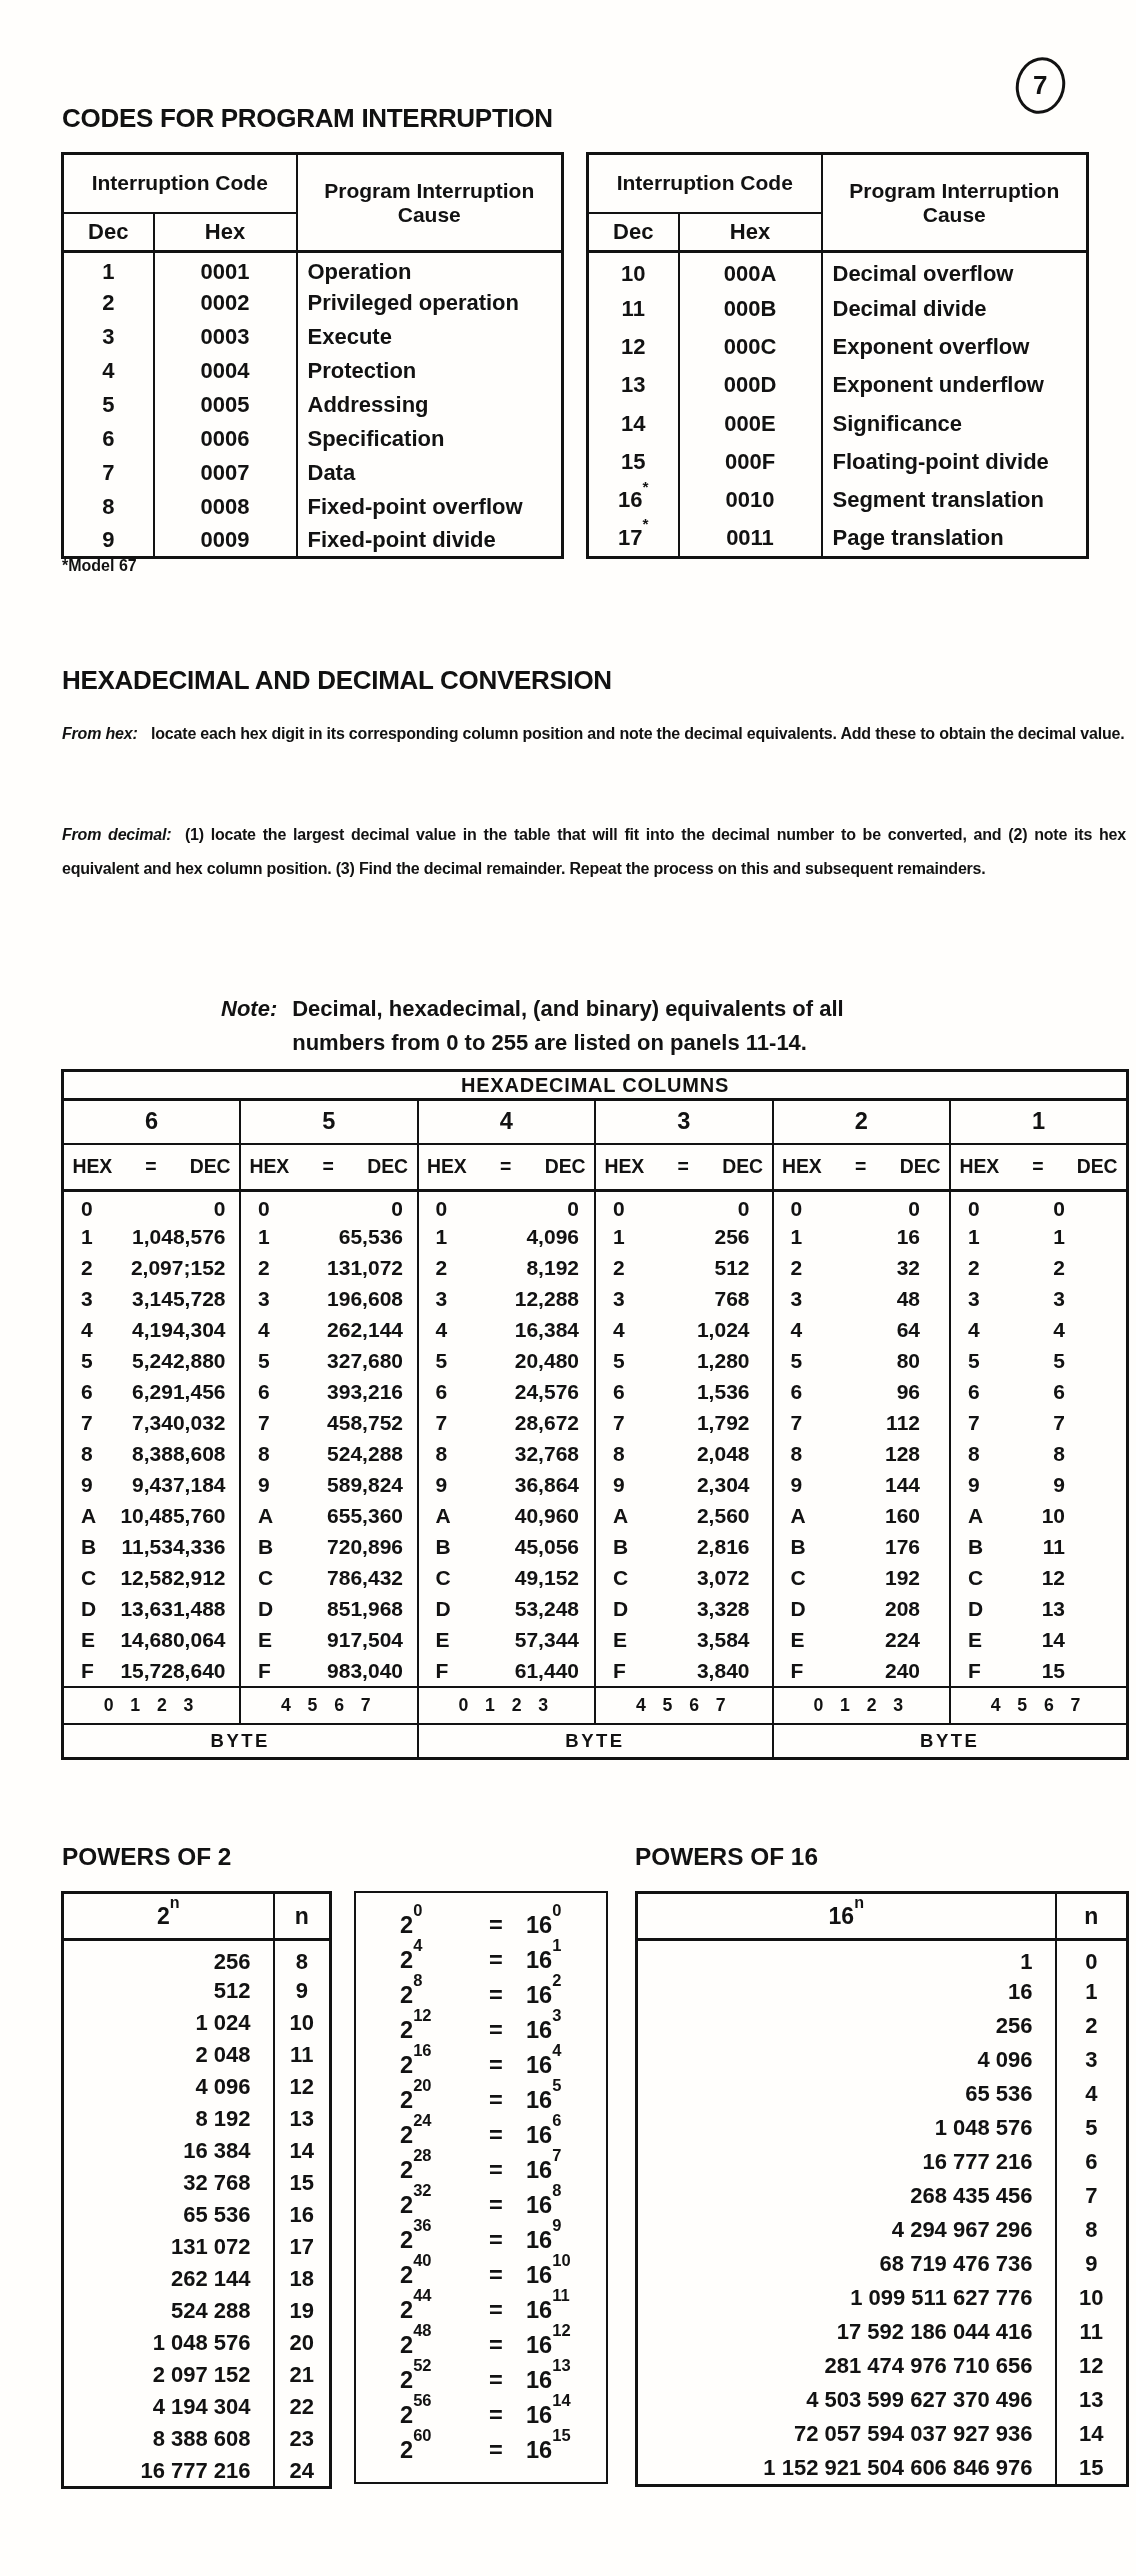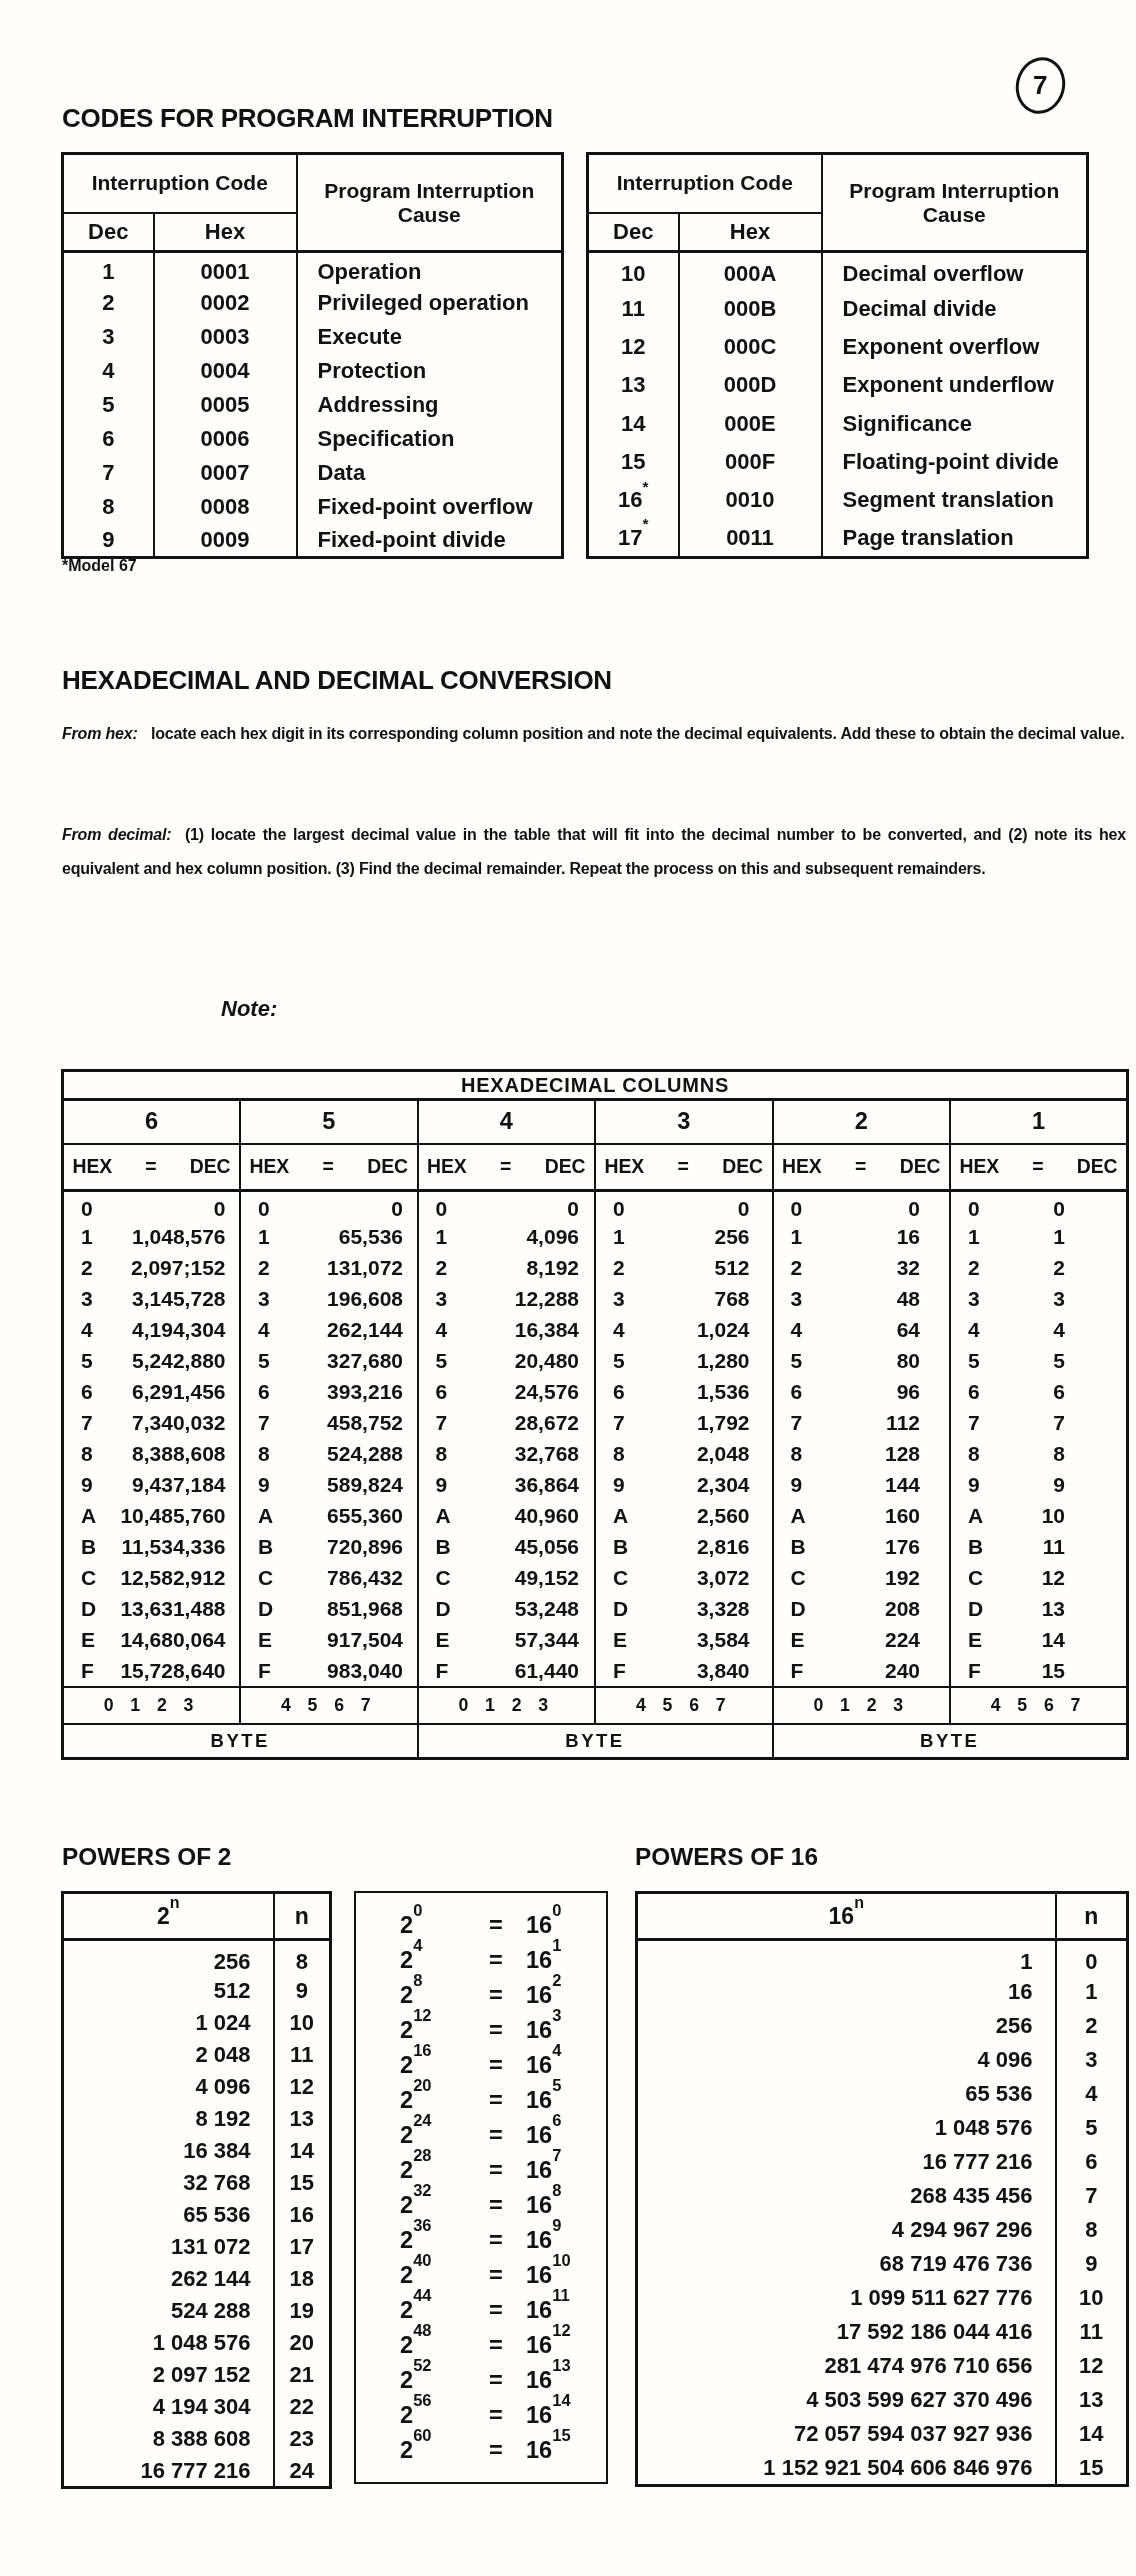--- a/index.html
+++ b/index.html
@@ -27,21 +27,21 @@
   .int-table{border:3.4px solid #121212}
   .int-table th,.int-table td{border-left:2.5px solid #121212;border-right:2.5px solid #121212}
   .int-table .group{height:59px;font-size:21px;text-align:center;border-bottom:2.5px solid #121212;width:234px}
   .int-table .cause-h{width:266px;font-size:21px;text-align:center;border-bottom:3.4px solid #121212;padding:0 8px}
   .int-table .sub th{height:39px;font-size:22px;text-align:center;border-bottom:3.4px solid #121212}
   .int-table .dec-h{width:91px}
   .int-table .hex-h{width:143px}
   .int-table tbody td{border-top:0;border-bottom:0;height:34px;font-size:22px}
   .int-table tbody td.c0{text-align:center}
   .int-table tbody td.c1{text-align:center}
-  .int-table tbody td.c2{text-align:left;padding-left:20px}
+  .int-table tbody td.c2{text-align:left;padding-left:10px}
   .int-table tbody tr:first-child td{padding-top:5px}
   sup{font-size:0.7em;line-height:0;position:relative;top:-0.45em}
 
   .footnote{position:absolute;left:62px;top:557px;font-size:16px}
 
   
   .body-text{position:absolute;width:1064px;font-size:16px;line-height:34px;text-align:justify;letter-spacing:-0.2px}
   #para1{left:62px;top:717px}
   #para2{left:62px;top:818px}
   .body-text i{margin-right:13.5px}
@@ -216,20 +216,21 @@
   <div class="footnote">*Model 67</div>
 
   <h1 id="conv-title">HEXADECIMAL AND DECIMAL CONVERSION</h1>
 
   <p class="body-text" id="para1"><i>From hex:</i><span>locate each hex digit in its corresponding column position and note the decimal equivalents. Add these to obtain the decimal value.</span></p>
 
   <p class="body-text" id="para2"><i>From decimal:</i><span>(1) locate the largest decimal value in the table that will fit into the decimal number to be converted, and (2) note its hex equivalent and hex column position. (3) Find the decimal remainder. Repeat the process on this and subsequent remainders.</span></p>
 
   <div class="note">
     <i>Note:</i>
+    <span class="note-body">Decimal, hexadecimal, (and binary) equivalents of all numbers from 0 to 255 are listed on panels 11-14.</span>
   </div>
 
   <table class="hex-table">
     <tbody class="ht-title">
       <tr>
           <td colspan="6">HEXADECIMAL COLUMNS</td>
         </tr>
     </tbody>
     <tbody class="ht-nums">
       <tr>

